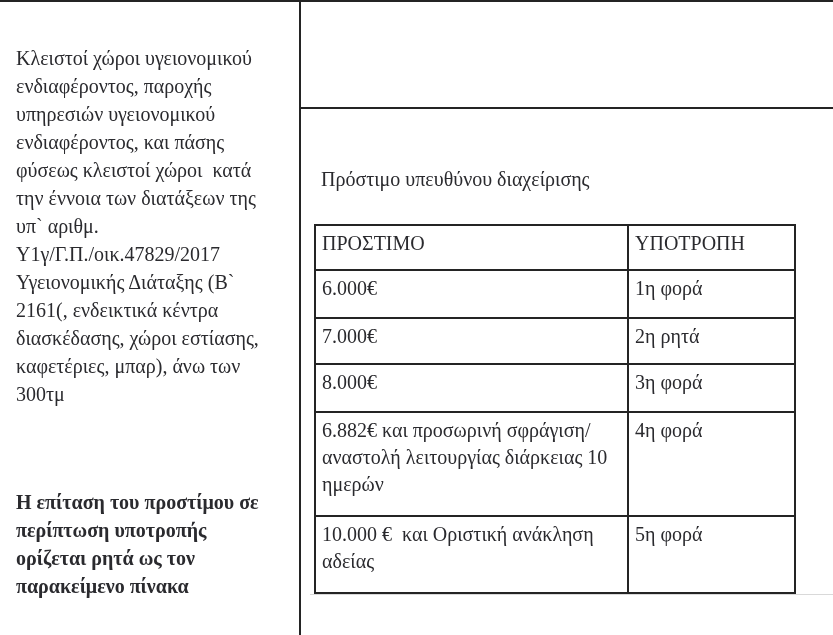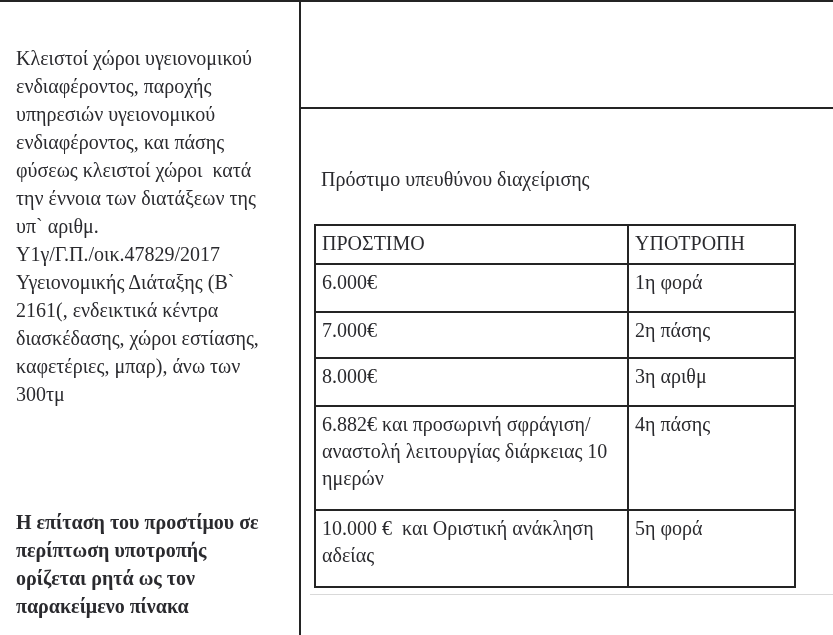--- a/index.html
+++ b/index.html
@@ -60,53 +60,53 @@
 φύσεως κλειστοί χώροι  κατά
 την έννοια των διατάξεων της
 υπ` αριθμ.
 Υ1γ/Γ.Π./οικ.47829/2017
 Υγειονομικής Διάταξης (Β`
 2161(, ενδεικτικά κέντρα
 διασκέδασης, χώροι εστίασης,
 καφετέριες, μπαρ), άνω των
 300τμ</div>
 
-  <div class="textblock bold-note" style="left:8px; top:508px; width:290px;font-family:Liberation Serif, serif;">Η επίταση του προστίμου σε
+  <div class="textblock bold-note" style="left:8px; top:488px; width:290px;font-family:Liberation Serif, serif;">Η επίταση του προστίμου σε
 περίπτωση υποτροπής
 ορίζεται ρητά ως τον
 παρακείμενο πίνακα</div>
 
 
   <div class="textblock" style="left:313px; top:165px; width:515px;">Πρόστιμο υπευθύνου διαχείρισης</div>
 
   <table class="fines">
     <colgroup>
       <col style="width:313px;">
       <col style="width:167px;">
     </colgroup>
     <tbody>
-        <tr style="height:39px;padding-left:19px;">
+        <tr style="height:45px;padding-left:19px;">
       <th>ΠΡΟΣΤΙΜΟ</th>
       <th>ΥΠΟΤΡΟΠΗ</th>
     </tr>
     <tr style="height:48px;">
       <td>6.000€</td>
       <td>1η φορά</td>
     </tr>
     <tr style="height:46px;">
       <td>7.000€</td>
-      <td>2η πάσης</td>
+      <td>2η ρητά</td>
     </tr>
     <tr style="height:48px;">
       <td>8.000€</td>
-      <td>3η αριθμ</td>
+      <td>3η φορά</td>
     </tr>
     <tr style="height:104px;">
       <td>6.882€ και προσωρινή σφράγιση/αναστολή λειτουργίας διάρκειας 10 ημερών</td>
-      <td>4η πάσης</td>
+      <td>4η φορά</td>
     </tr>
     <tr style="height:77px;">
       <td>10.000 €  και Οριστική ανάκληση αδείας</td>
       <td>5η φορά</td>
     </tr>
   </tbody>
     </table>
 
 </div>
 

